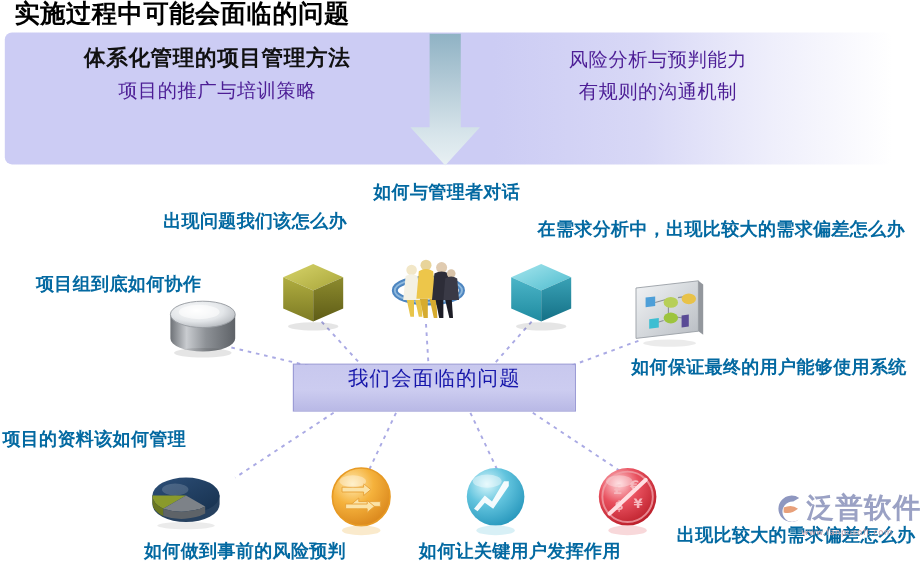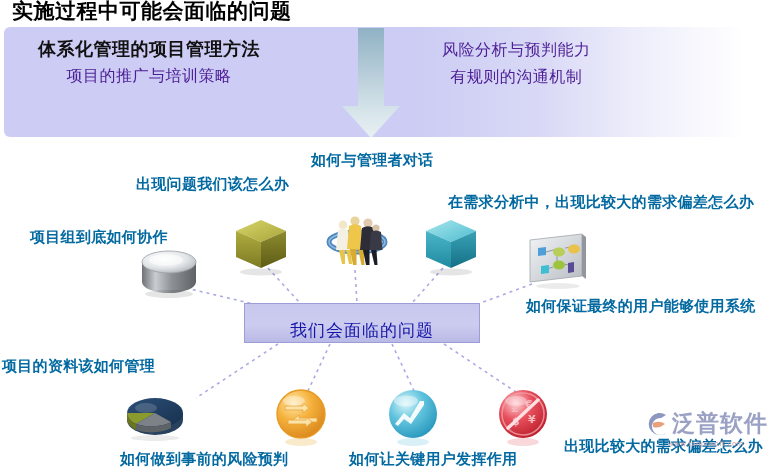--- a/index.html
+++ b/index.html
@@ -48,20 +48,21 @@
     left: 340px;
     top: 28px;
     width: 62px;
     height: 112px;
     z-index: 3;
   }
   .banner-col {
     position: absolute;
     z-index: 4;
     white-space: nowrap;
+    margin-left: 32px;
   }
   .banner-col.left  { left: 38px;  top: 36px; }
   .banner-col.right { left: 442px; top: 36px; }
   .banner-head {
     font-size: 18px;
     font-weight: bold;
     color: #111111;
     line-height: 26px;
     letter-spacing: 0.5px;
   }
@@ -77,21 +78,21 @@
   .center-box {
     position: absolute;
     left: 244px;
     top: 303px;
     width: 236px;
     height: 40px;
     background: linear-gradient(to bottom, #c8c8ee 0%, #ccccf0 55%, #b9b9e6 100%);
     border: 1px solid #9c9cd6;
     box-sizing: border-box;
     display: flex;
-    align-items: flex-end;
+    align-items: flex-start;
     justify-content: center;
     z-index: 6;
   }
   .center-box span {
     font-size: 17px;
     color: #1515aa;
     letter-spacing: 1px;
   }
 
   
@@ -381,21 +382,21 @@
     <text x="34" y="35">¥</text>
   </g>
   <line x1="14" y1="40" x2="44" y2="12" stroke="#ffdfe2" stroke-width="3.4" stroke-linecap="round"></line>
   <ellipse cx="22" cy="13" rx="11" ry="5" fill="#ffffff" opacity="0.32"></ellipse>
   <ellipse cx="29" cy="54" rx="16" ry="4" fill="#f0a8ae" opacity="0.45"></ellipse>
 </svg>
 
 <div class="node-label" style="left:30px;  top:228px;">项目组到底如何协作</div>
 <div class="node-label" style="left:136px; top:175px;">出现问题我们该怎么办</div>
 <div class="node-label" style="left:311px; top:151px;">如何与管理者对话</div>
-<div class="node-label" style="left:448px; top:193px;">在需求分析中，出现比较大的需求偏差怎么办</div>
+<div class="node-label" style="left:448px; top:182px;">在需求分析中，出现比较大的需求偏差怎么办</div>
 <div class="node-label" style="left:526px; top:297px;">如何保证最终的用户能够使用系统</div>
 <div class="node-label" style="left:2px;   top:357px;">项目的资料该如何管理</div>
 <div class="node-label" style="left:120px; top:450px;">如何做到事前的风险预判</div>
 <div class="node-label" style="left:349px; top:450px;">如何让关键用户发挥作用</div>
 <div class="node-label" style="left:564px; top:437px;">出现比较大的需求偏差怎么办</div>
 
 <div class="logo">
   <svg width="26" height="26" viewBox="0 0 26 26">
     <path d="M22,4 A11,11 0 1 0 22,22 A8.5,8.5 0 1 1 17,7 Z" fill="#8e97c0"></path>
     <path d="M9,12 q7,-3 12,1 q-6,5 -12,3 Z" fill="#e8a07a"></path>

